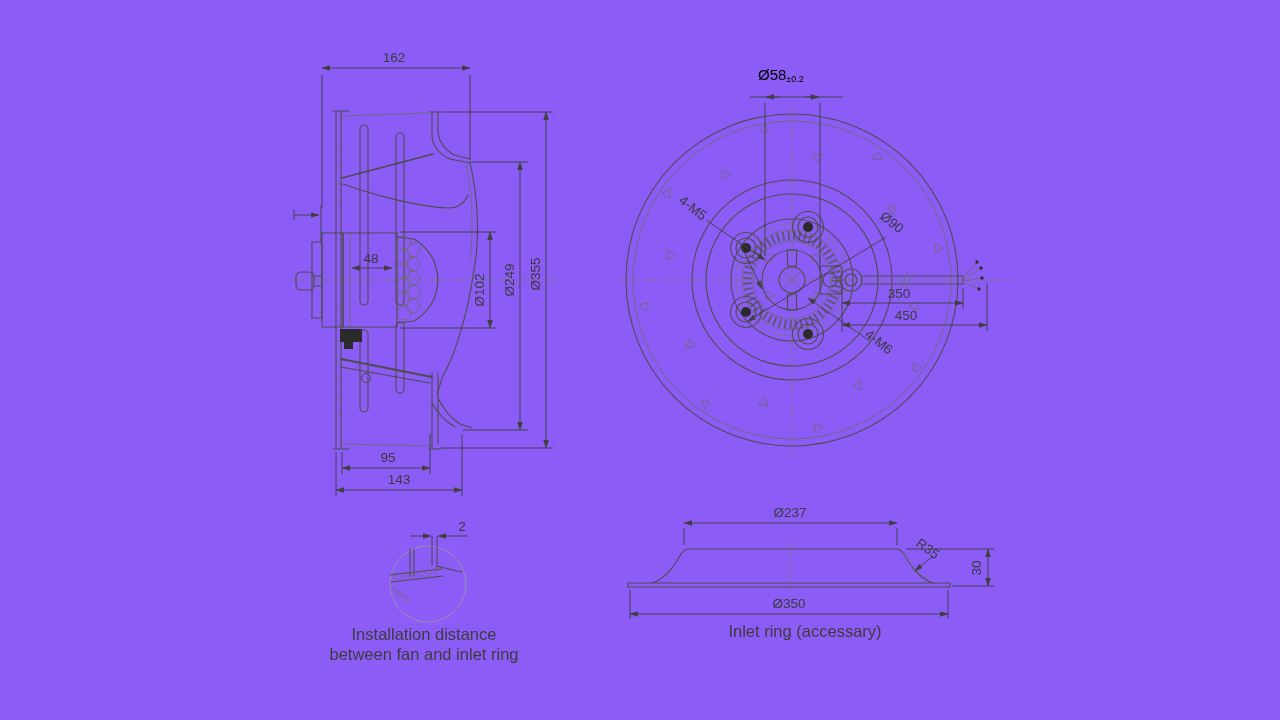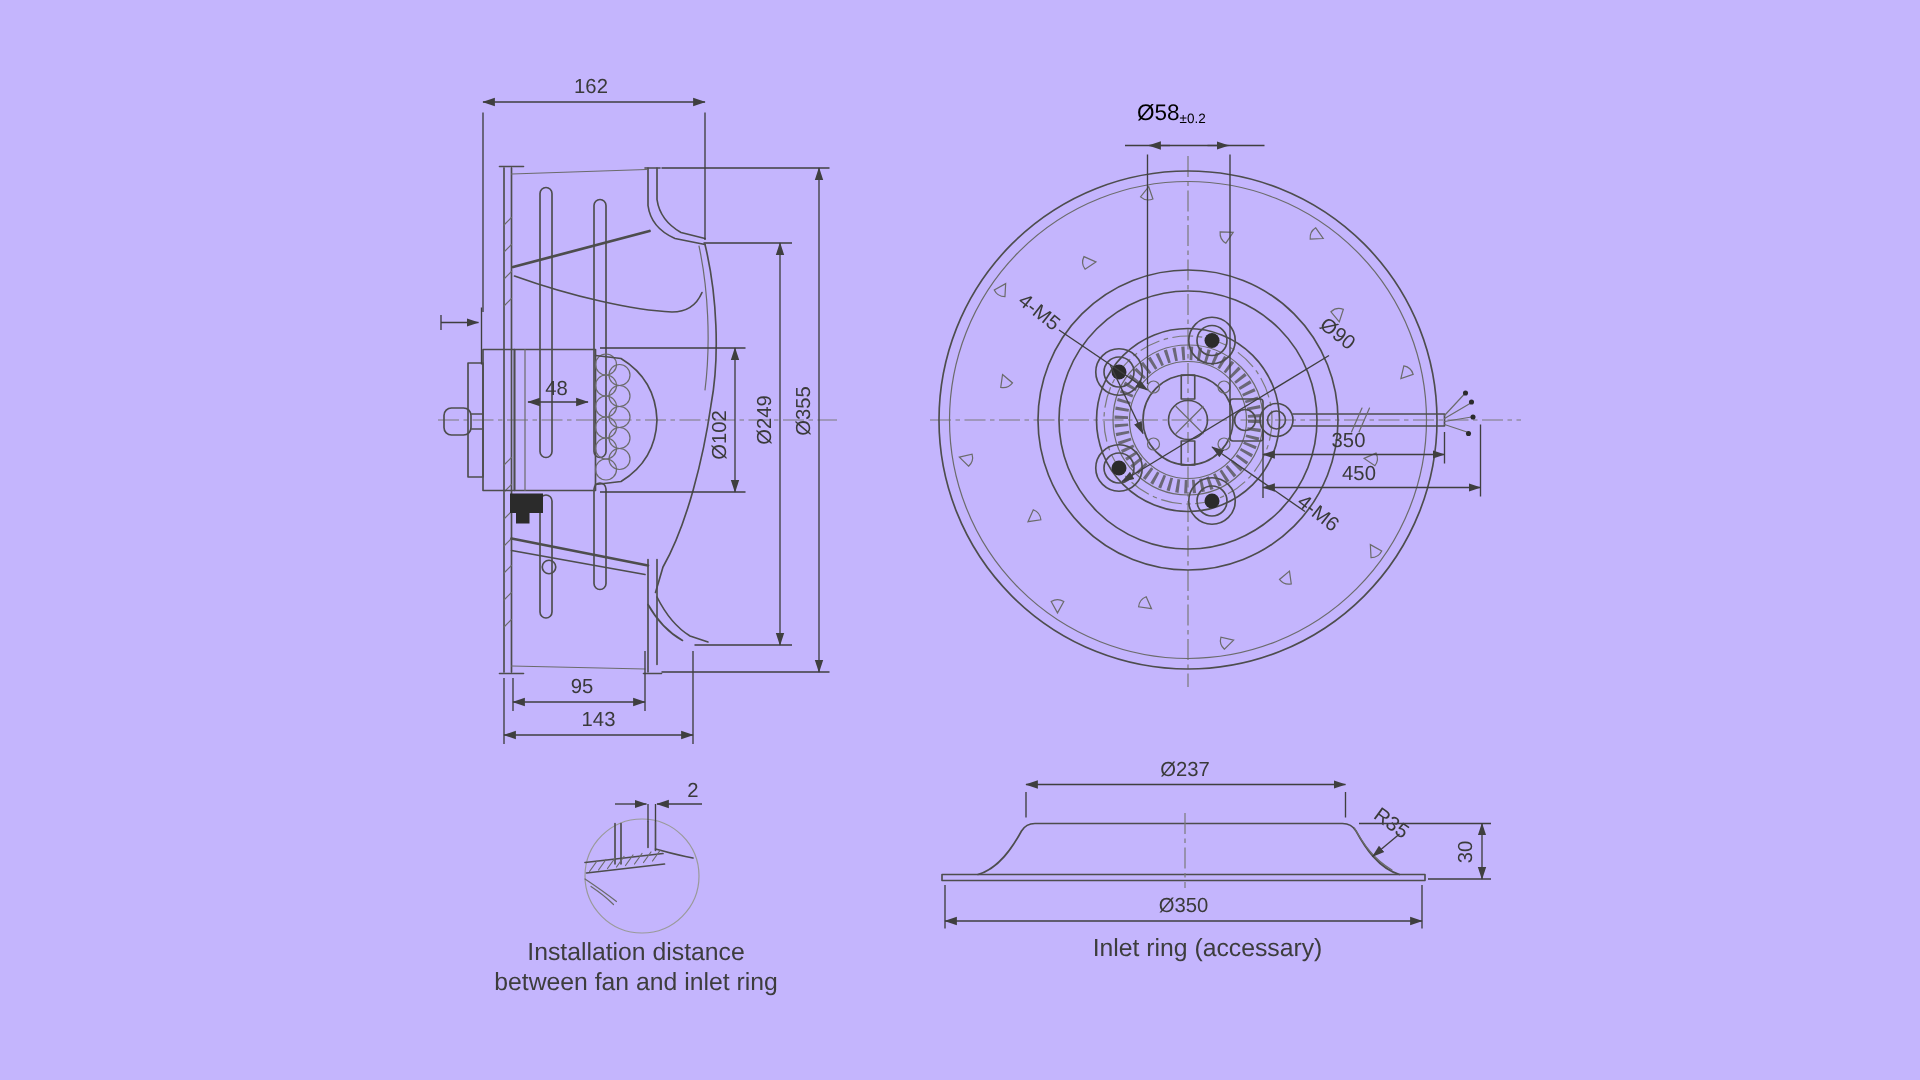--- a/index.html
+++ b/index.html
@@ -1,16 +1,16 @@
 <!DOCTYPE html>
 <html><head>
 <meta charset="utf-8">
 <style>
   html,body{margin:0;padding:0;background:#ffffff;}
-  .page{position:relative;width:1280px;height:720px;background:#c4b5fd;overflow:hidden;
+  .page{position:relative;width:1280px;height:720px;background:#8b5cf6;overflow:hidden;
         font-family:"Liberation Sans",sans-serif;}
   svg{position:absolute;top:0;left:0;}
   .ln{fill:none;stroke:#4d4d4d;stroke-width:1.1;stroke-linecap:round;stroke-linejoin:round;}
   .lt{fill:none;stroke:#6b6b6b;stroke-width:0.8;stroke-linecap:round;}
   .tk{fill:none;stroke:#4d4d4d;stroke-width:1.8;stroke-linecap:round;}
   .dim{fill:none;stroke:#3f3f3f;stroke-width:0.9;}
   .cl{fill:none;stroke:#7a7a7a;stroke-width:0.8;stroke-dasharray:14 3 3 3;}
   .hatchring{fill:none;stroke:#555;stroke-width:9;stroke-dasharray:2 3.4;opacity:.8;}
   .blk{fill:#2b2b2b;stroke:none;}
   text.d{font-size:13.5px;fill:#3a3a3a;}

